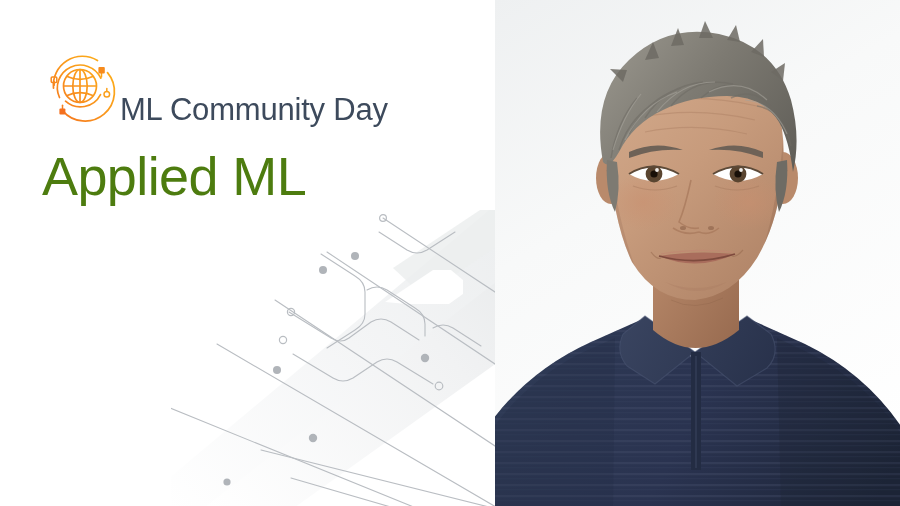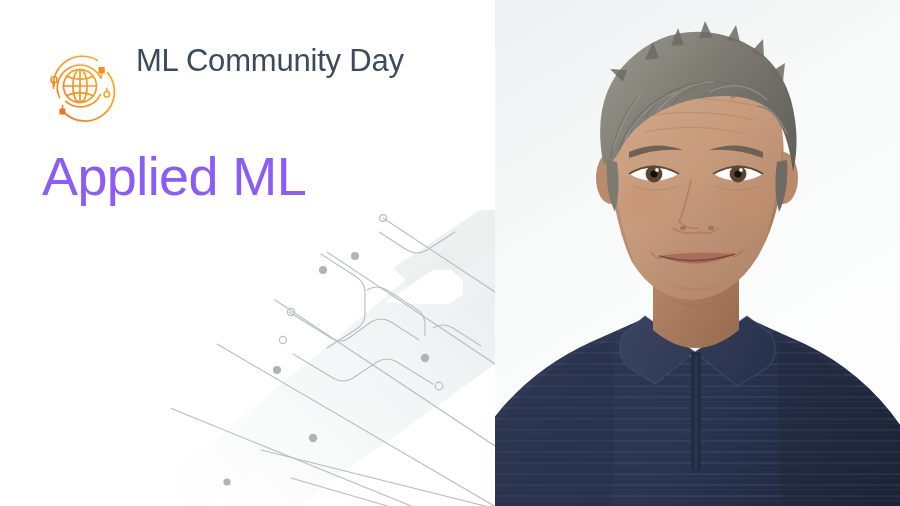--- a/index.html
+++ b/index.html
@@ -41,22 +41,21 @@
     height: 300px;
     pointer-events: none;
   }
 
   
   .brand-lockup {
     position: absolute;
     left: 40px;
     top: 45px;
     display: flex;
-    align-items: flex-start;
-    gap: 16px;
+    align-items: flex-end;
   }
   .brand-mark {
     width: 80px;
     height: 80px;
     display: block;
     flex: 0 0 auto;
   }
   .brand-wordmark {
     font-family: "Liberation Sans", sans-serif;
     font-size: 31px;
@@ -69,21 +68,21 @@
 
   
   .headline {
     position: absolute;
     left: 42px;
     top: 147px;
     font-family: "Liberation Sans", sans-serif;
     font-size: 54px;
     font-weight: 400;
     letter-spacing: -0.6px;
-    color: #8b5cf6;
+    color: #4d7c0f;
     line-height: 1.08;
     margin: 0;
     white-space: nowrap;
   }
 
   
   .photo-panel {
     position: absolute;
     left: 495px;
     top: 0;

